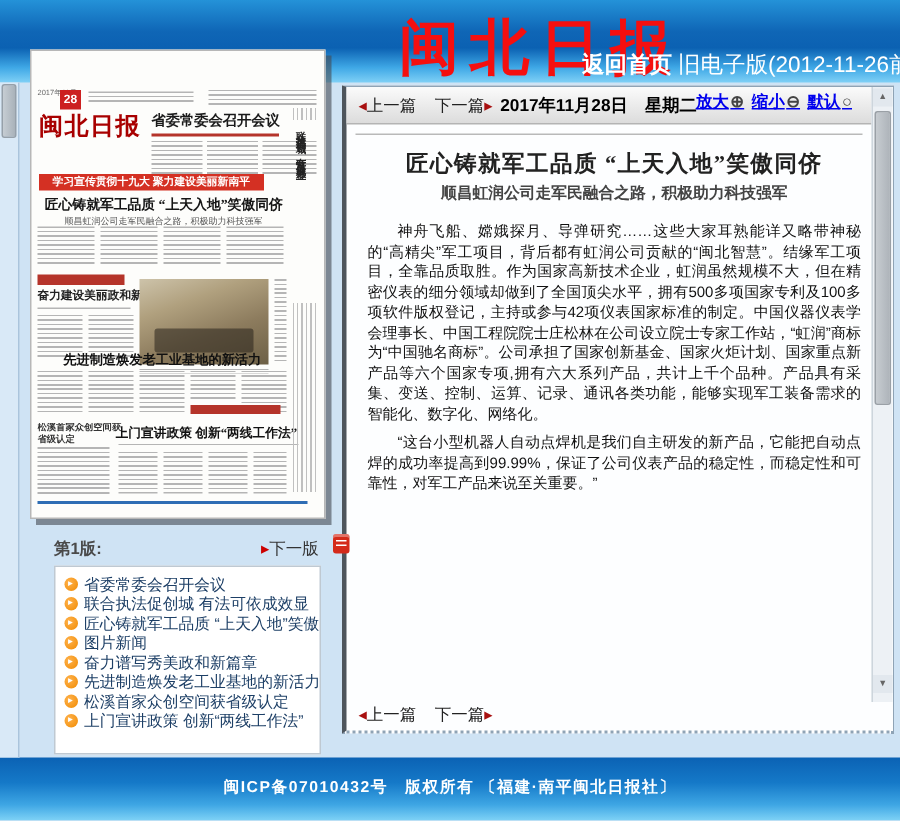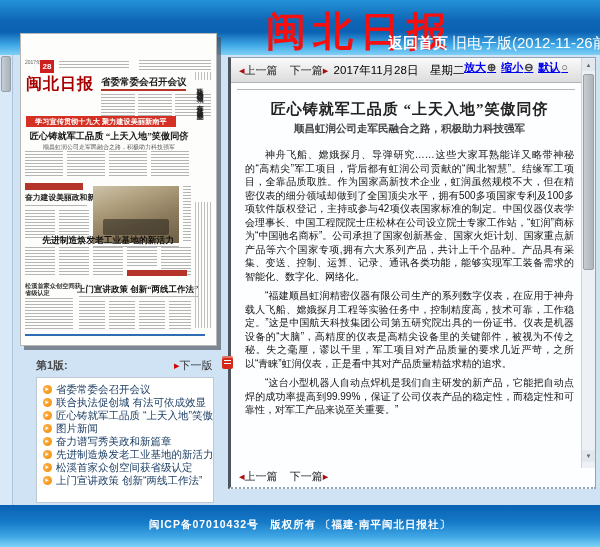--- a/index.html
+++ b/index.html
@@ -69,21 +69,21 @@
 
   
   .panel { position:absolute; left:228px; top:57px; width:368px; height:432px; background:#fdfeff;
     border:1px solid #8fa3b5; border-left:3px solid #4e555c; border-bottom:2px dotted #8fa3b5; z-index:2; }
   .panel-in { position:relative; width:100%; height:100%; }
   .tb { position:absolute; left:0; top:0; width:350px; height:25px;
     background:linear-gradient(180deg,#fbfbfb,#dcdcdc); border-bottom:1px solid #b4b4b4; }
   .tb-nav { position:absolute; left:8px; top:5px; font-size:11px; color:#222; white-space:nowrap; }
   .tb-nav a { color:#222; text-decoration:none; }
   .tb-nav .arr { color:#a81010; }
-  .tb-date { position:absolute; left:0; right:14px; top:5px; text-align:center; font-size:11.5px; font-weight:normal; color:#000; }
+  .tb-date { position:absolute; left:0; right:14px; top:5px; text-align:center; font-size:11.5px; font-weight:bold; color:#000; }
   .tb-zoom { position:absolute; right:8px; top:2px; font-size:11px; color:#222; white-space:nowrap;font-weight:bold; }
   .tb-zoom .ic { color:#444; font-size:11px; margin:0 5px 0 1px; }
   .tb-sep { position:absolute; left:6px; top:31px; width:338px; border-top:1px solid #b9b9b9; }
   .content { position:absolute; left:14px; top:36px; width:329px; height:372px; overflow:hidden; }
   .content h1 { text-align:center; font-size:15px; font-weight:bold; color:#222; margin:6px 0 3px;
     font-family:"Liberation Serif", serif; letter-spacing:1px; }
   .content h2 { text-align:center; font-size:10.5px; font-weight:bold; color:#444; margin:0 0 12px; }
   .content p { font-size:10px; line-height:13.5px; color:#111; text-align:justify; text-indent:2em; margin:0 0 6px; }
   .vscroll { position:absolute; left:350px; top:0; width:14px; height:410px; background:#edf1f5; border-left:1px solid #cdd5dc; }
   .vscroll .ar { position:absolute; left:0; width:13px; height:12px; text-align:center; font-size:6px; color:#666;
@@ -258,21 +258,20 @@
       <div class="tb-zoom">
         <a href="#"><span>放大</span><span class="ic">⊕</span></a><a href="#"><span>缩小</span><span class="ic">⊖</span></a><a href="#"><span>默认</span><span class="ic">○</span></a>
       </div>
     </div>
     <div class="tb-sep"></div>
 
     <div class="content">
       <h1>匠心铸就军工品质 “上天入地”笑傲同侪</h1>
       <h2>顺昌虹润公司走军民融合之路，积极助力科技强军</h2>
       <p>神舟飞船、嫦娥探月、导弹研究……这些大家耳熟能详又略带神秘的“高精尖”军工项目，背后都有虹润公司贡献的“闽北智慧”。结缘军工项目，全靠品质取胜。作为国家高新技术企业，虹润虽然规模不大，但在精密仪表的细分领域却做到了全国顶尖水平，拥有500多项国家专利及100多项软件版权登记，主持或参与42项仪表国家标准的制定。中国仪器仪表学会理事长、中国工程院院士庄松林在公司设立院士专家工作站，“虹润”商标为“中国驰名商标”。公司承担了国家创新基金、国家火炬计划、国家重点新产品等六个国家专项,拥有六大系列产品，共计上千个品种。产品具有采集、变送、控制、运算、记录、通讯各类功能，能够实现军工装备需求的智能化、数字化、网络化。</p>
-      <p>“福建顺昌虹润精密仪器有限公司生产的系列数字仪表，在应用于神舟载人飞船、嫦娥探月工程等实验任务中，控制精度高，技术可靠，工作稳定。”这是中国航天科技集团公司第五研究院出具的一份证书。仪表是机器设备的“大脑”，高精度的仪表是高精尖设备里的关键部件，被视为不传之秘。失之毫厘，谬以千里，军工项目对产品质量的要求几近严苛，之所以“青睐”虹润仪表，正是看中其对产品质量精益求精的追求。</p>
       <p>“这台小型机器人自动点焊机是我们自主研发的新产品，它能把自动点焊的成功率提高到99.99%，保证了公司仪表产品的稳定性，而稳定性和可靠性，对军工产品来说至关重要。”</p>
     </div>
 
     <div class="vscroll">
       <div class="ar up">▲</div>
       <div class="th"></div>
       <div class="ar dn">▼</div>
     </div>
 
     <div class="b-nav">

